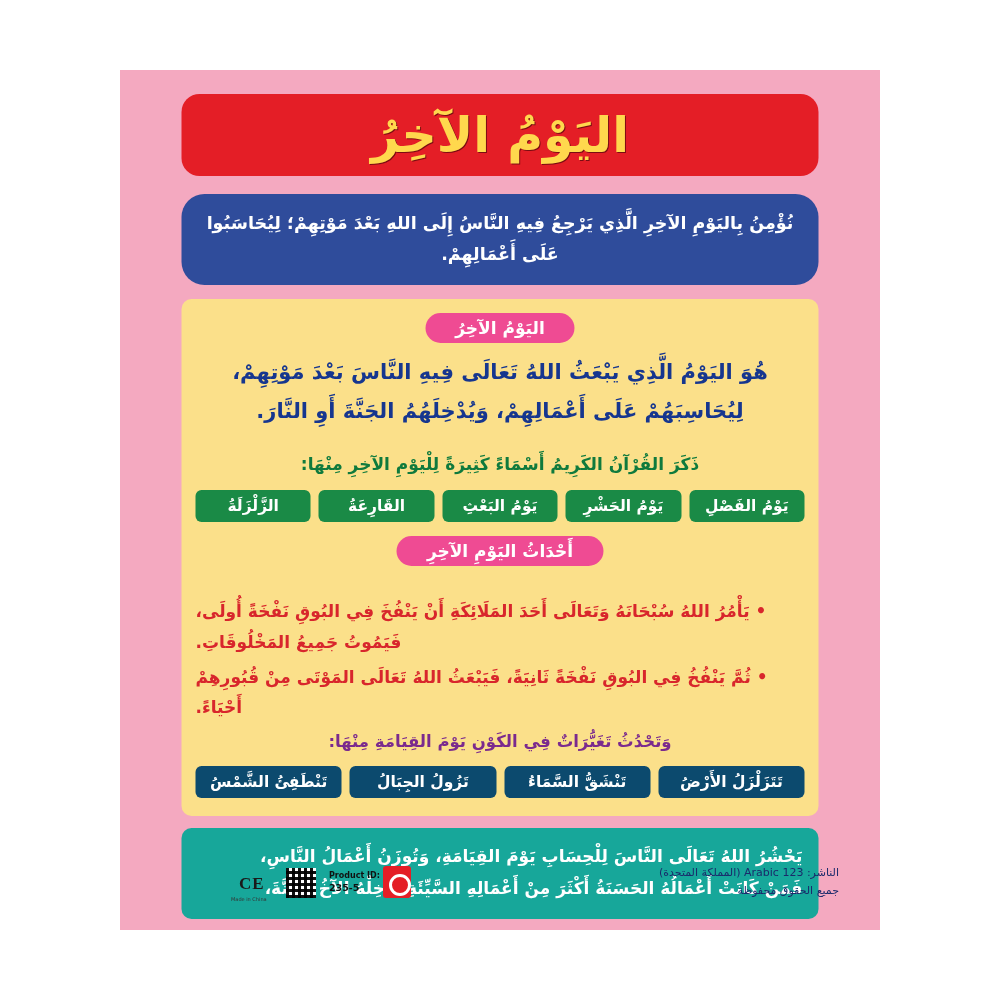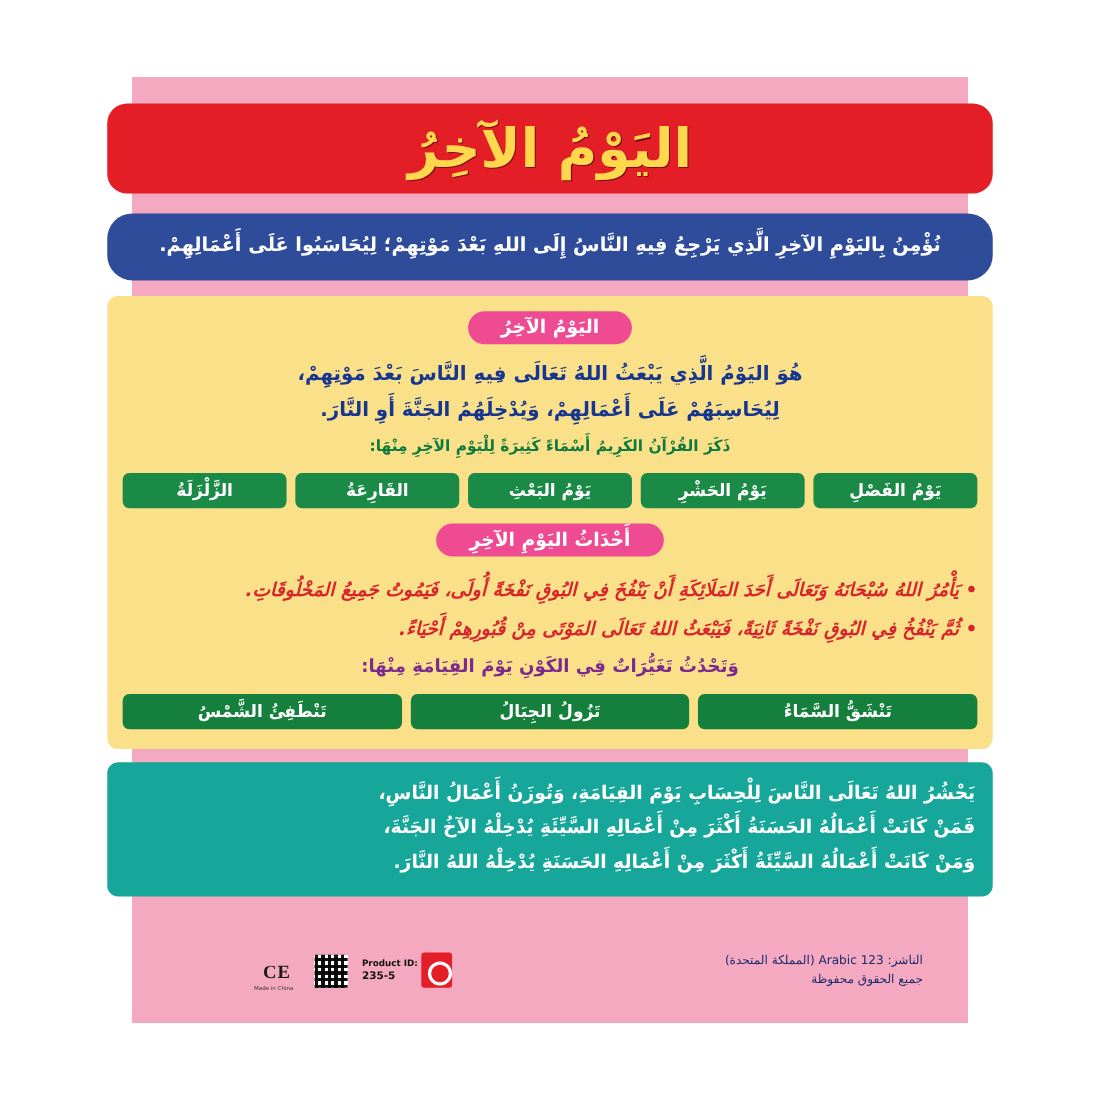--- a/index.html
+++ b/index.html
@@ -14,21 +14,21 @@
     left:120px;top:70px;
     width:760px;height:860px;
     background:#f4a9c0;
     box-sizing:border-box;
     padding:0;
   }
   .inner{
     position:absolute;
     left:50%;transform:translateX(-50%);
     top:24px;
-    width:805px;
+    width:637px;
   }
   
   .title-bar{
     background:#e41e26;
     border-radius:18px;
     height:82px;
     display:flex;align-items:center;justify-content:center;
     margin-bottom:18px;
   }
   .title-bar span{
@@ -68,32 +68,32 @@
     color:#ffffff;
     border-radius:999px;
     padding:5px 30px;
     font-size:17px;
     font-weight:bold;
     direction:rtl;
     margin-bottom:10px;
   }
   .blue-txt{
     color:#16368f;
-    font-size:18px;
+    font-size:21px;
     font-weight:bold;
     line-height:1.85;
     direction:rtl;
   }
   .green-txt{
     color:#0f7a3d;
-    font-size:14px;
+    font-size:17px;
     font-weight:bold;
     line-height:1.85;
     direction:rtl;
-    margin-top:5px;
+    margin-top:18px;
   }
   .purple-txt{
     color:#7b2a8e;
     font-size:16.5px;
     font-weight:bold;
     line-height:1.8;
     direction:rtl;
     margin-top:0;
   }
   .chip-row{
@@ -108,26 +108,25 @@
     border-radius:6px;
     color:#ffffff;
     font-size:15.5px;
     font-weight:bold;
     padding:7px 4px;
     direction:rtl;
     text-align:center;
     white-space:nowrap;
   }
   .chip.green{background:#1a8a46;}
-  .chip.orange{background:#15803d;}
+  .chip.orange{background:#0c4a6e;}
   .bullets{
     direction:rtl;
-    text-align:right;
-    margin-top:6px;
-    font-style:italic;
+    text-align:left;
+    margin-top:20px;
   }
   .bullet{
     color:#d8262c;
     font-size:17px;
     font-weight:bold;
     line-height:1.8;
     direction:rtl;
     margin-bottom:4px;
   }
   .bullet .dot{color:#d8262c;font-size:17px;}
@@ -238,30 +237,30 @@
           <span class="dot">•</span>
           <span>يَأْمُرُ اللهُ سُبْحَانَهُ وَتَعَالَى أَحَدَ المَلَائِكَةِ أَنْ يَنْفُخَ فِي البُوقِ نَفْخَةً أُولَى، فَيَمُوتُ جَمِيعُ المَخْلُوقَاتِ.</span>
         </div>
         <div class="bullet">
           <span class="dot">•</span>
           <span>ثُمَّ يَنْفُخُ فِي البُوقِ نَفْخَةً ثَانِيَةً، فَيَبْعَثُ اللهُ تَعَالَى المَوْتَى مِنْ قُبُورِهِمْ أَحْيَاءً.</span>
         </div>
       </div>
       <div class="purple-txt">وَتَحْدُثُ تَغَيُّرَاتٌ فِي الكَوْنِ يَوْمَ القِيَامَةِ مِنْهَا:</div>
       <div class="chip-row">
+        <div class="chip orange">تَتَزَلْزَلُ الأَرْضُ</div>
         <div class="chip orange">تَنْشَقُّ السَّمَاءُ</div>
         <div class="chip orange">تَزُولُ الجِبَالُ</div>
         <div class="chip orange">تَنْطَفِئُ الشَّمْسُ</div>
       </div>
     </div>
 
     <div class="teal">
       <div>يَحْشُرُ اللهُ تَعَالَى النَّاسَ لِلْحِسَابِ يَوْمَ القِيَامَةِ، وَتُوزَنُ أَعْمَالُ النَّاسِ،</div>
       <div>فَمَنْ كَانَتْ أَعْمَالُهُ الحَسَنَةُ أَكْثَرَ مِنْ أَعْمَالِهِ السَّيِّئَةِ يُدْخِلْهُ الآخُ الجَنَّةَ،</div>
-      <div>وَمَنْ كَانَتْ أَعْمَالُهُ السَّيِّئَةُ أَكْثَرَ مِنْ أَعْمَالِهِ الحَسَنَةِ يُدْخِلْهُ اللهُ النَّارَ.</div>
     </div>
 
   </div>
 
   <div class="footer">
     <div class="footer-inner">
       <div class="ce">CE</div>
       <div class="ce-sub">Made in China</div>
       <div class="qr"></div>
       <div class="prod">

